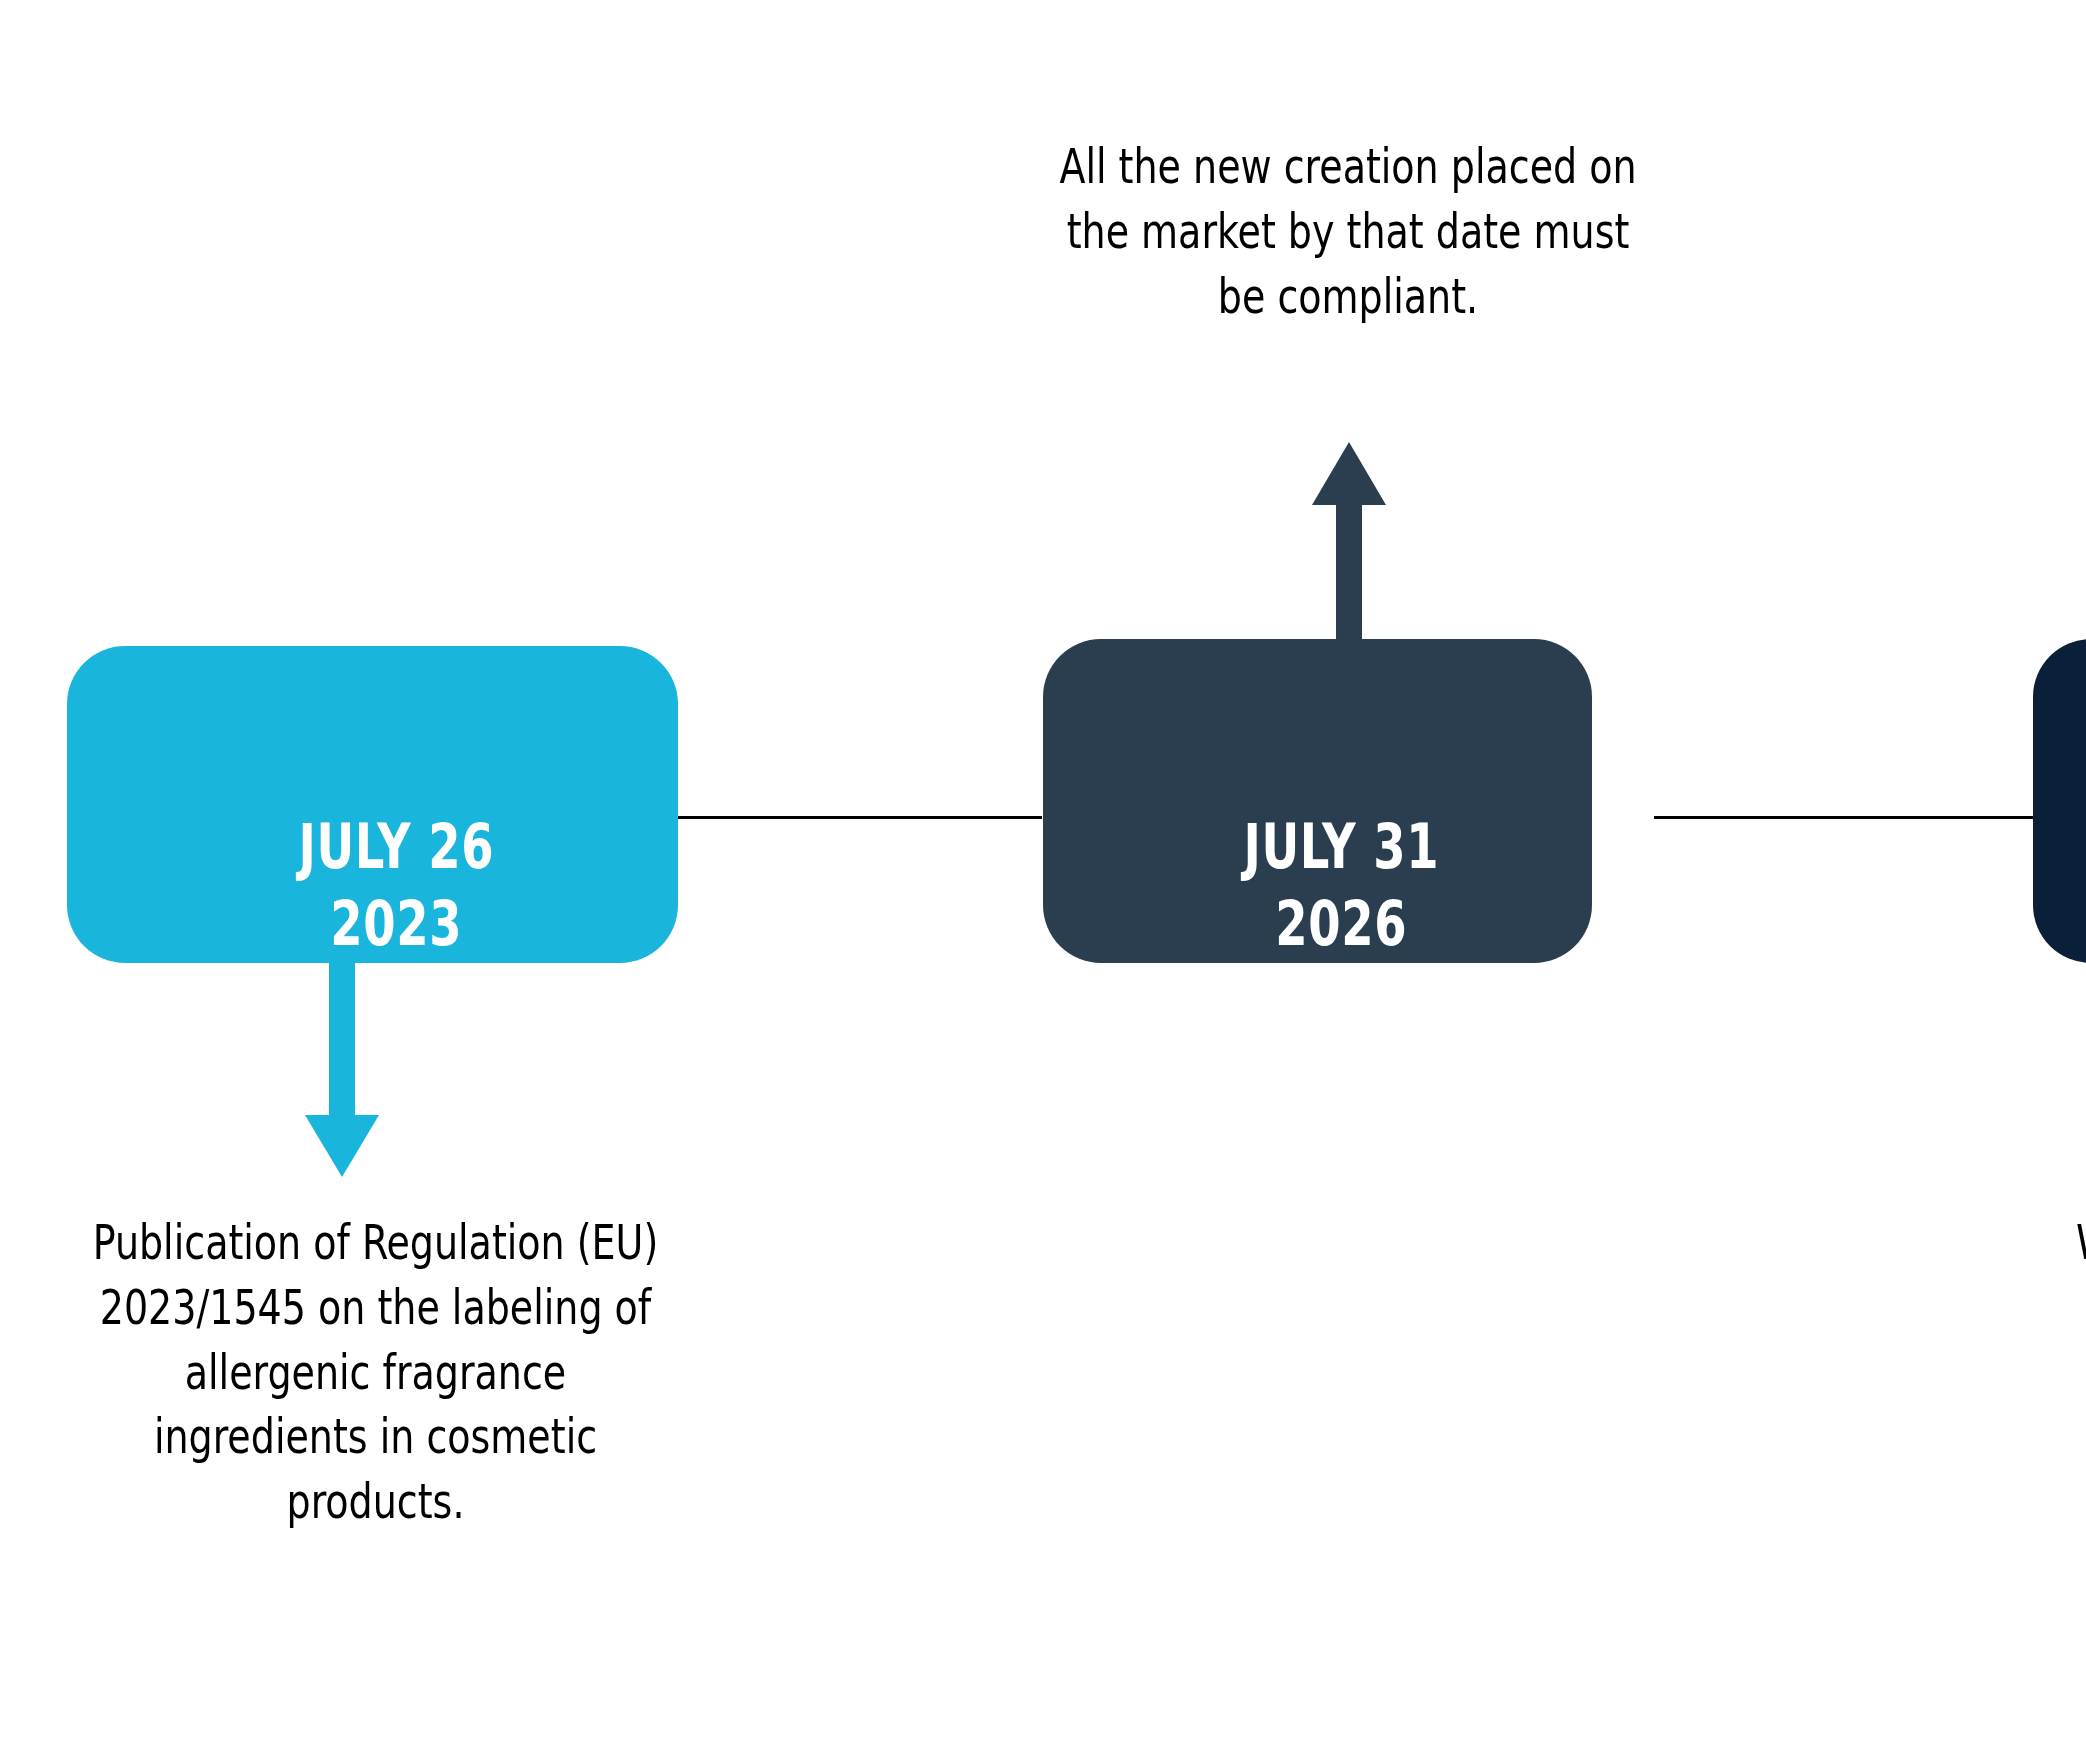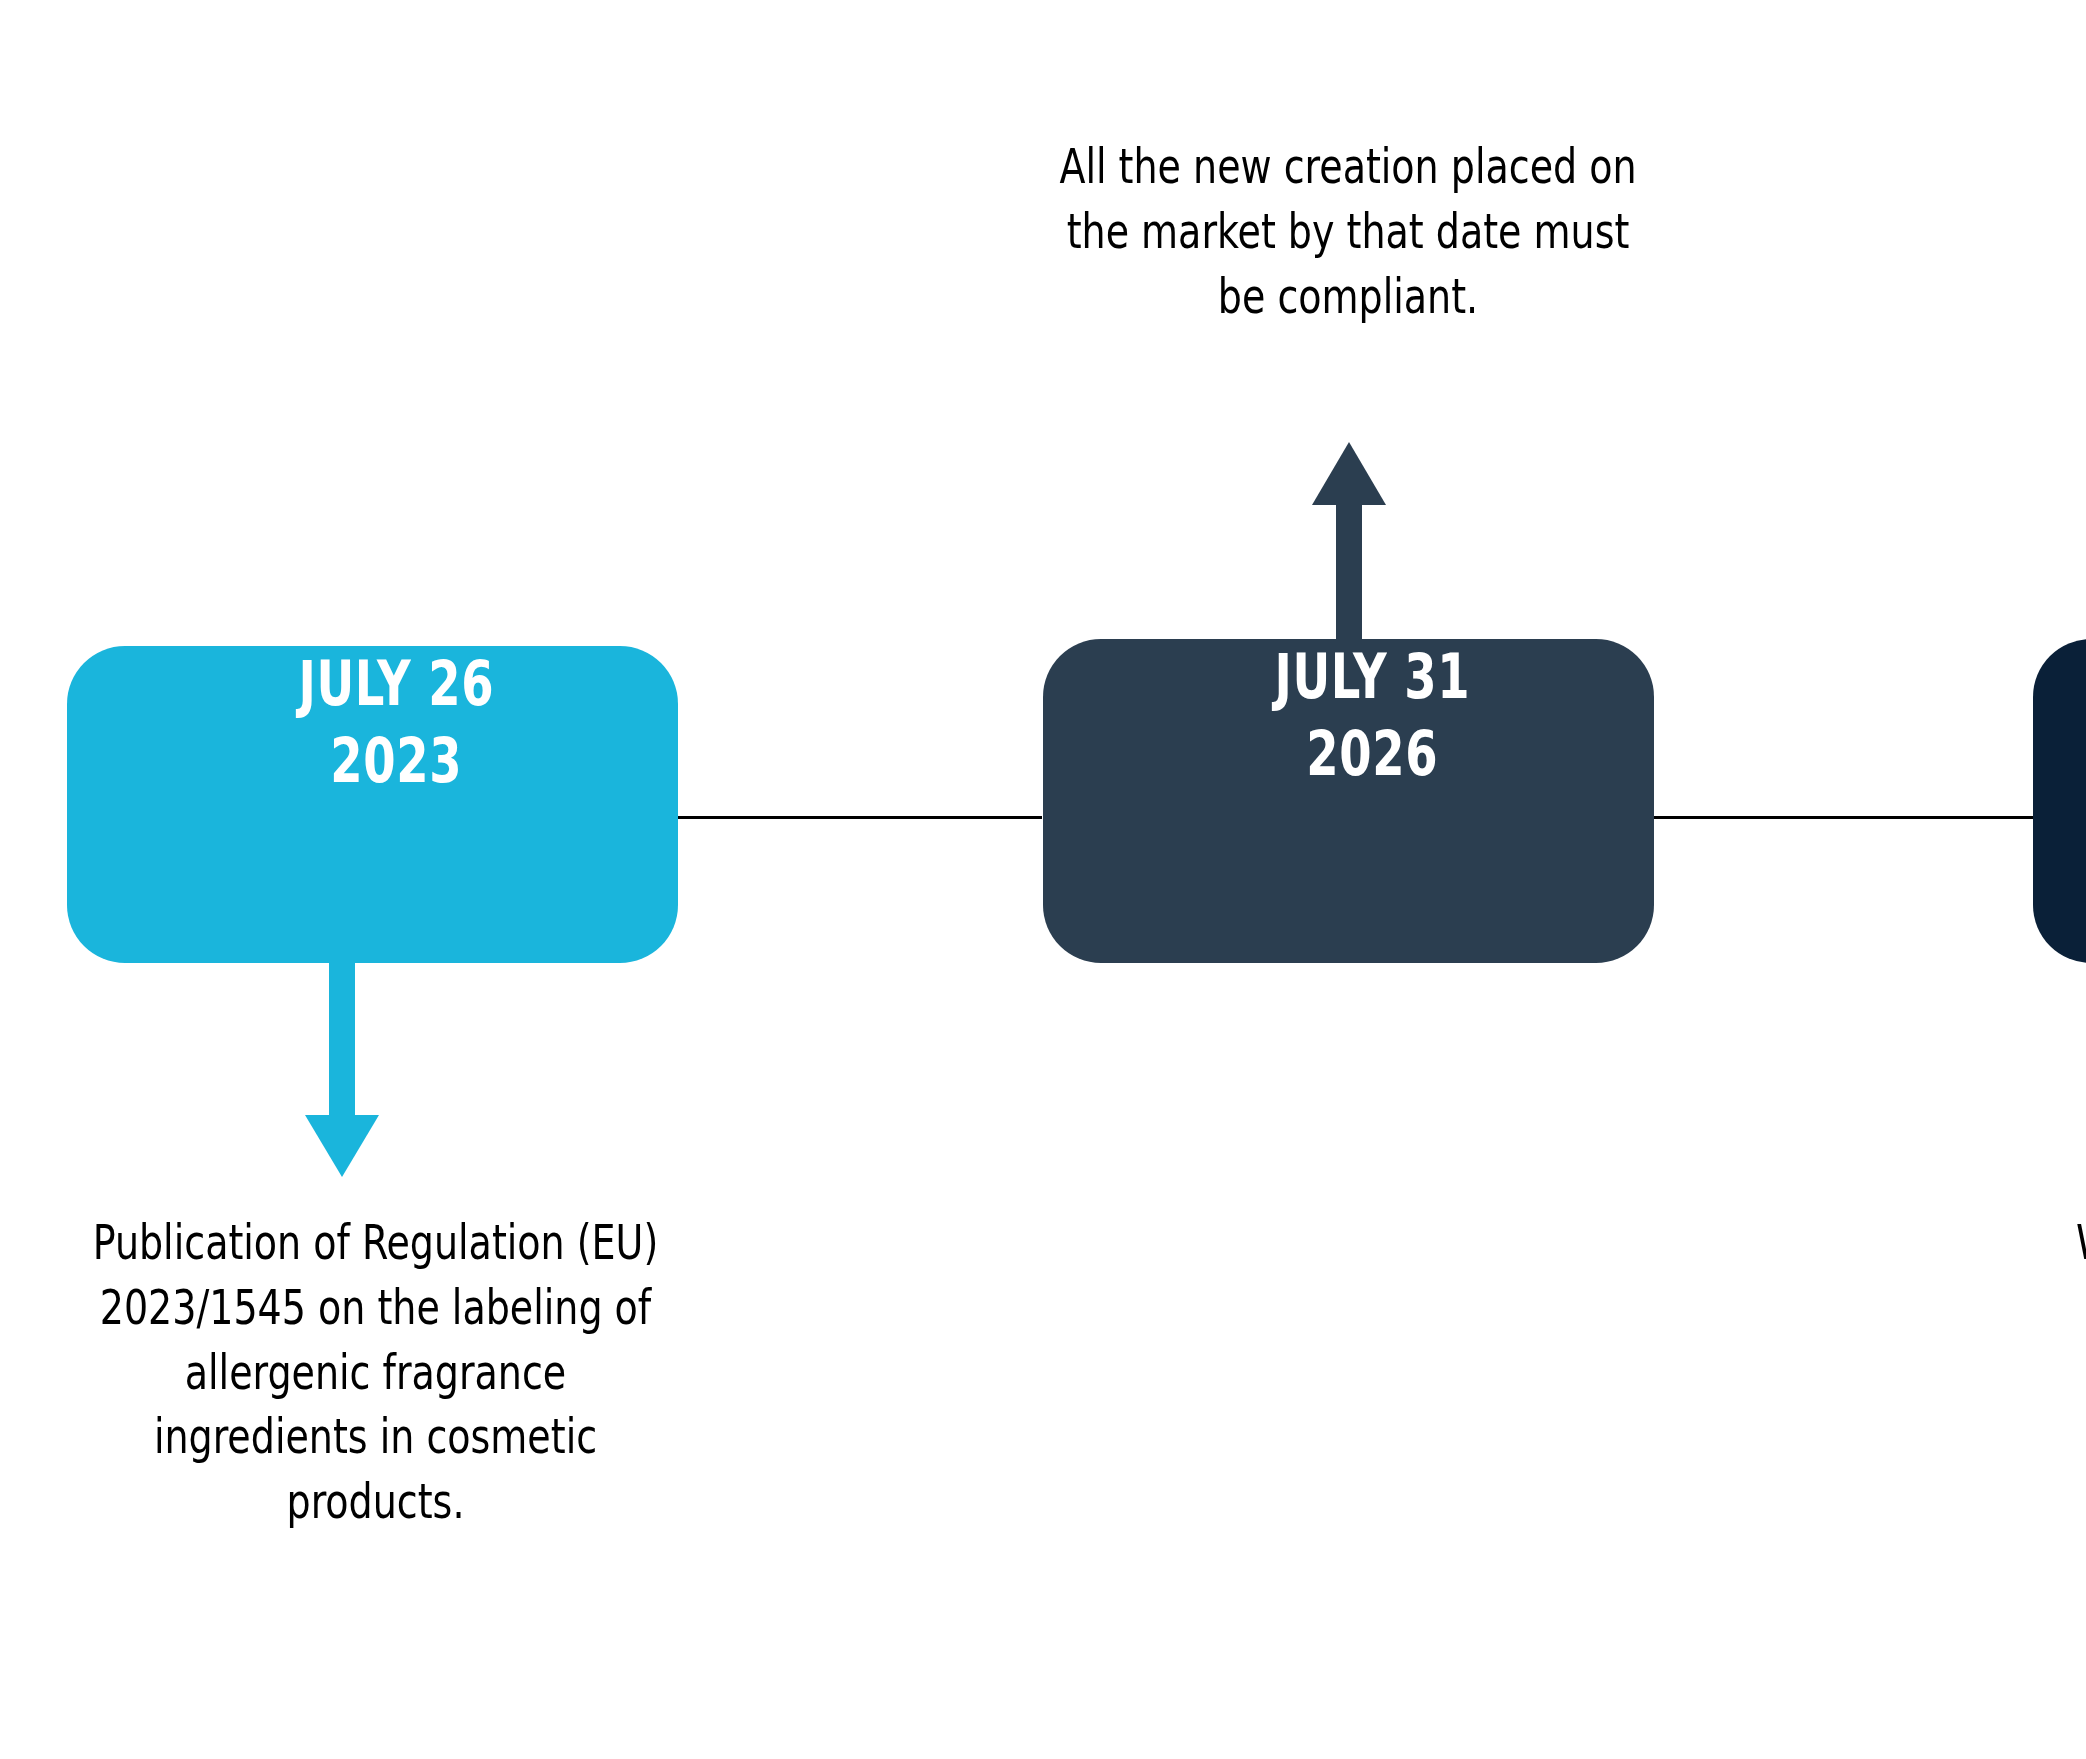--- a/index.html
+++ b/index.html
@@ -23,39 +23,39 @@
     position: absolute;
     background: #000000;
     height: 3.3px;
   }
 
   
   .milestone {
     position: absolute;
     border-radius: 58px;
     display: flex;
-    align-items: flex-start;
+    align-items: flex-end;
     justify-content: center;
     box-sizing: border-box;
     padding-left: 48px;
   }
   .milestone .date-lines {
     text-align: center;
     color: #ffffff;
     font-weight: 700;
     font-size: 63px;
     line-height: 1.22;
     letter-spacing: 0.8px;
     font-stretch: condensed;
     transform: scaleX(0.82);
   }
   .date-line { display: block; white-space: nowrap; }
 
   #box-1 { left: 67px;  top: 646px; width: 611px; height: 317px; background: #1AB5DC; }
-  #box-2 { left: 1043px; top: 639px; width: 611px; height: 324px; background: #2B3E50; }
+  #box-2 { left: 1043px; top: 639px; width: 549px; height: 324px; background: #2B3E50; }
   #box-3 { left: 2033px; top: 639px; width: 611px; height: 324px; background: #0A2038; }
 
   
   .arrow {
     position: absolute;
     width: 134px;
   }
   .arrow .shaft {
     position: absolute;
     left: 50%;

